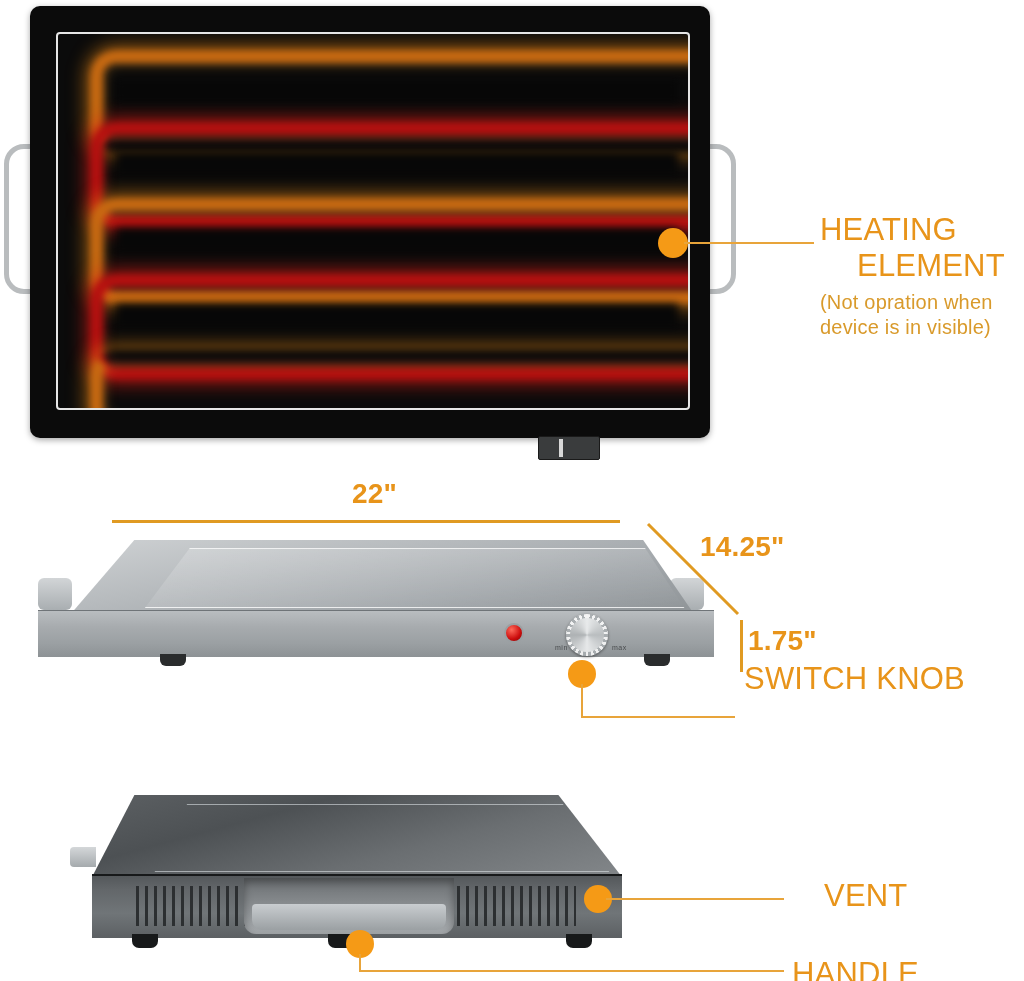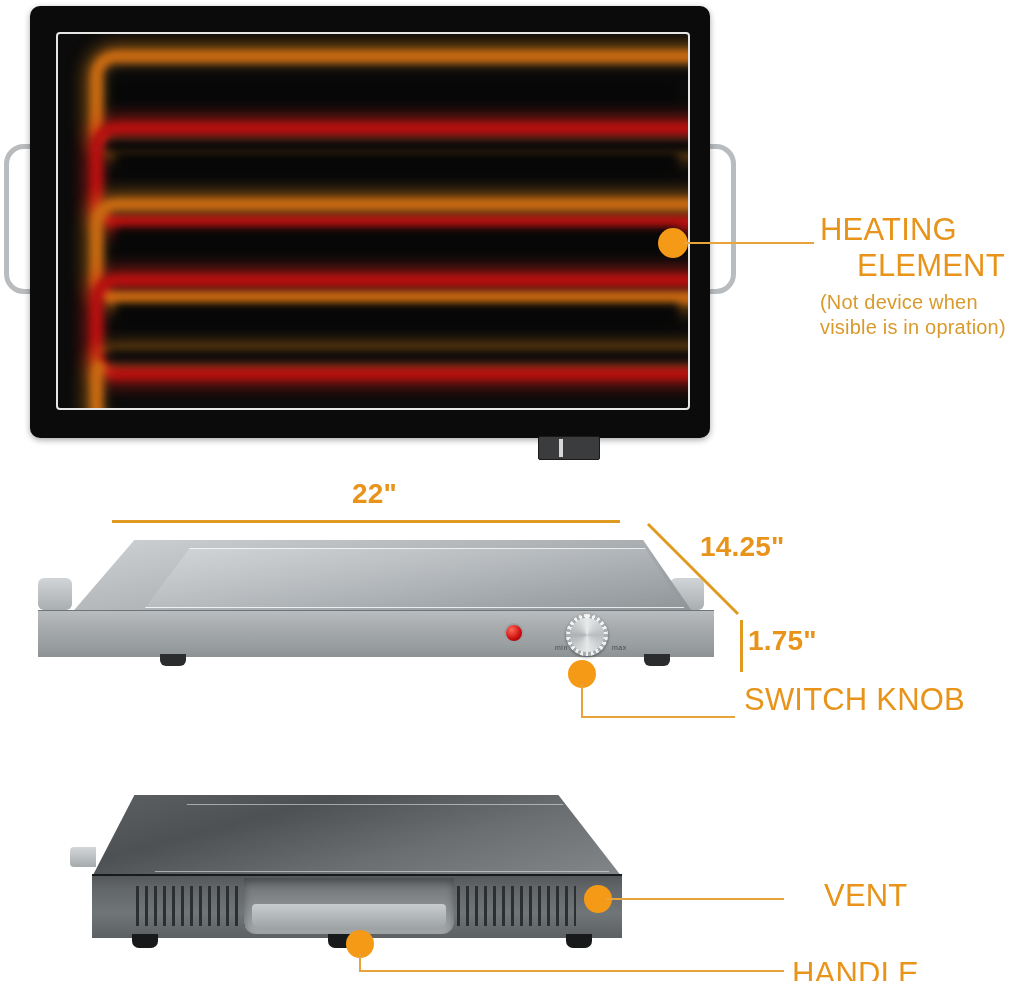--- a/index.html
+++ b/index.html
@@ -189,22 +189,22 @@
     </div>
 
     <div class="plug-tab" style="left:508px;top:430px;"></div>
   </div>
 
   <div class="dot" style="left:658px;top:228px;width:30px;height:30px;"></div>
   <div class="lead h" style="left:684px;top:242px;width:130px;"></div>
 
   <div class="ann-label big" style="left:820px;top:214px;">HEATING</div>
   <div class="ann-label big" style="left:820px;top:250px;margin-left:37px;">ELEMENT</div>
-  <div class="ann-label ann-sub" style="left:820px;top:290px;">(Not device when</div>
-  <div class="ann-label ann-sub" style="left:820px;top:315px;">visible is in opration)</div>
+  <div class="ann-label ann-sub" style="left:820px;top:290px;">(Not opration when</div>
+  <div class="ann-label ann-sub" style="left:820px;top:315px;">device is in visible)</div>
 
   <div class="ann-label dim" style="left:352px;top:479px;">22"</div>
   <div class="lead thick" style="left:112px;top:520px;width:508px;"></div>
 
   <div id="midUnit">
     <div class="mid-ear" style="left:18px;"></div>
     <div class="mid-ear" style="left:650px;"></div>
 
     <div class="mid-top">
       <div class="mid-top-inset"></div>
@@ -224,21 +224,21 @@
     <line x1="648" y1="524" x2="738" y2="614" stroke="#e09a22" stroke-width="3"></line>
   </svg>
   <div class="ann-label dim" style="left:700px;top:532px;">14.25"</div>
 
   <div class="lead v" style="left:740px;top:620px;height:52px;width:3px;background:#e09a22;"></div>
   <div class="ann-label dim" style="left:748px;top:626px;">1.75"</div>
 
   <div class="dot" style="left:568px;top:660px;width:28px;height:28px;"></div>
   <div class="lead v" style="left:581px;top:684px;height:34px;"></div>
   <div class="lead h" style="left:581px;top:716px;width:154px;"></div>
-  <div class="ann-label big" style="left:744px;top:684px;">SWITCH KNOB</div>
+  <div class="ann-label big" style="left:744px;top:663px;">SWITCH KNOB</div>
 
   <div id="botUnit">
     <div class="side-knob-stub"></div>
 
     <div class="bot-top">
       <div class="bot-top-inset"></div>
     </div>
 
     <div class="bot-front">
       <div class="vent-bank" style="left:44px;width:146px;"></div>

